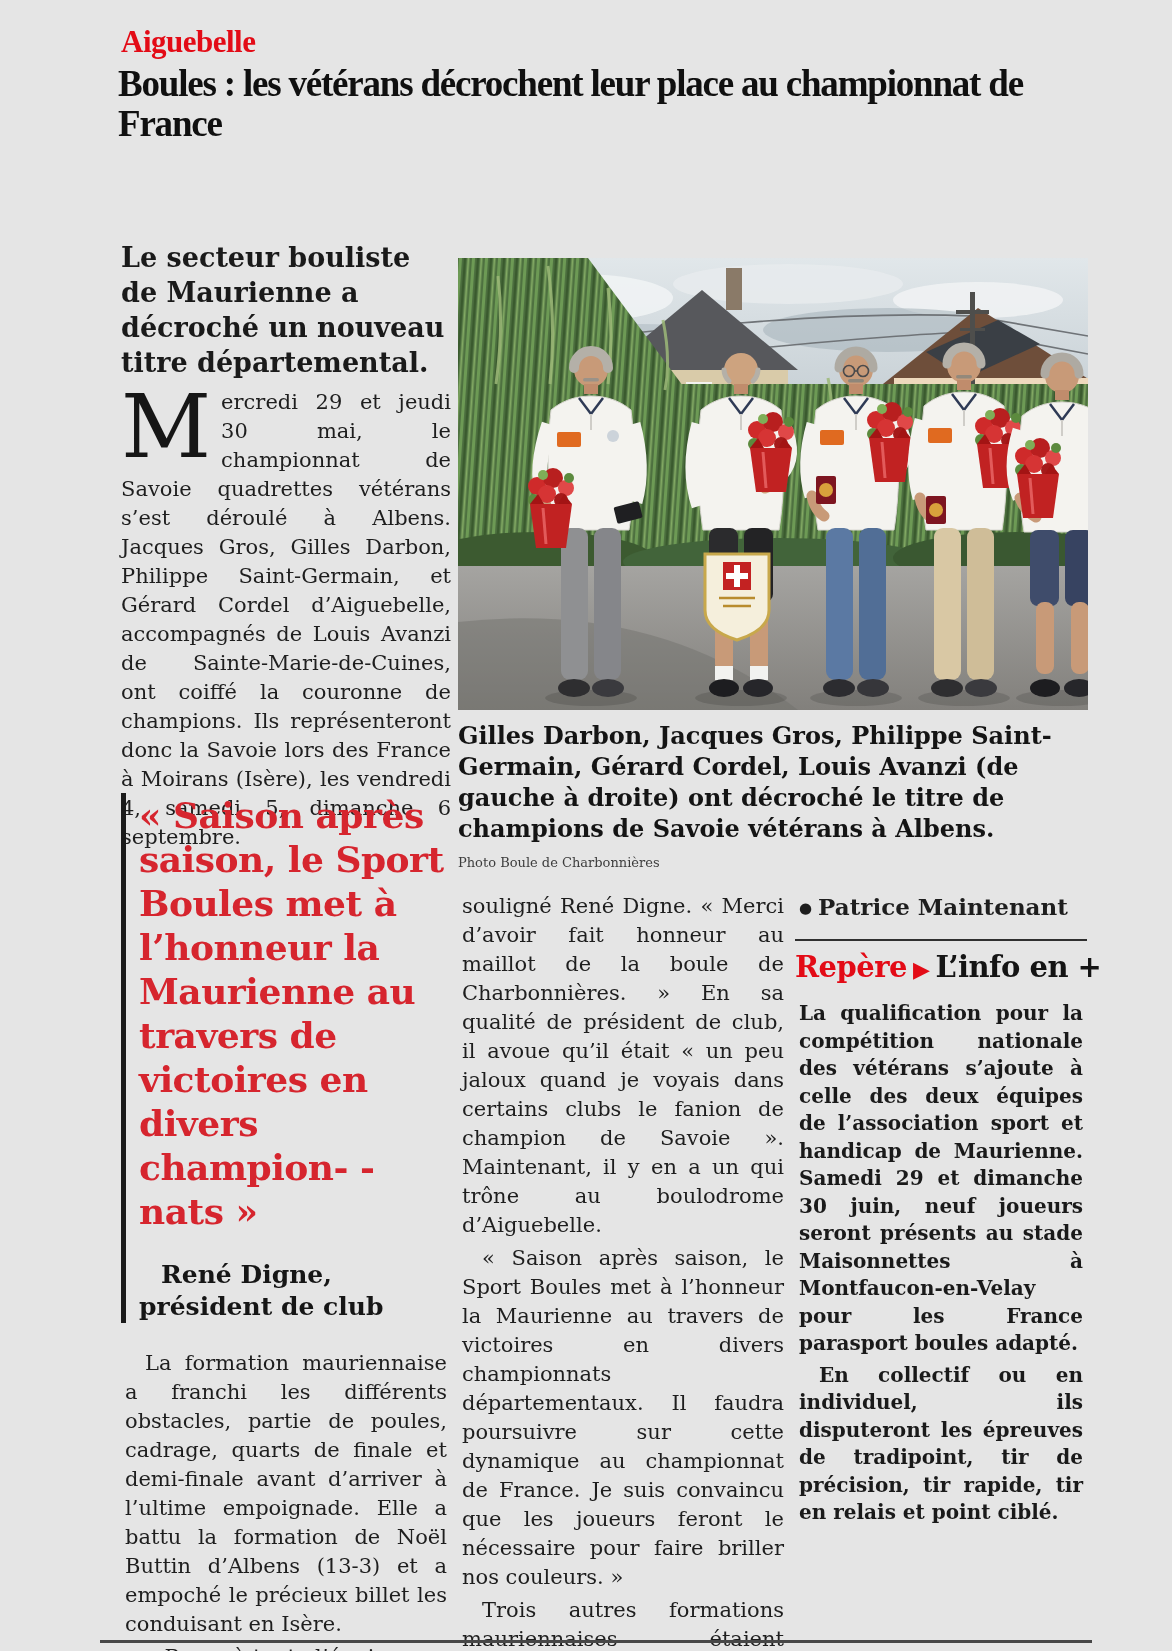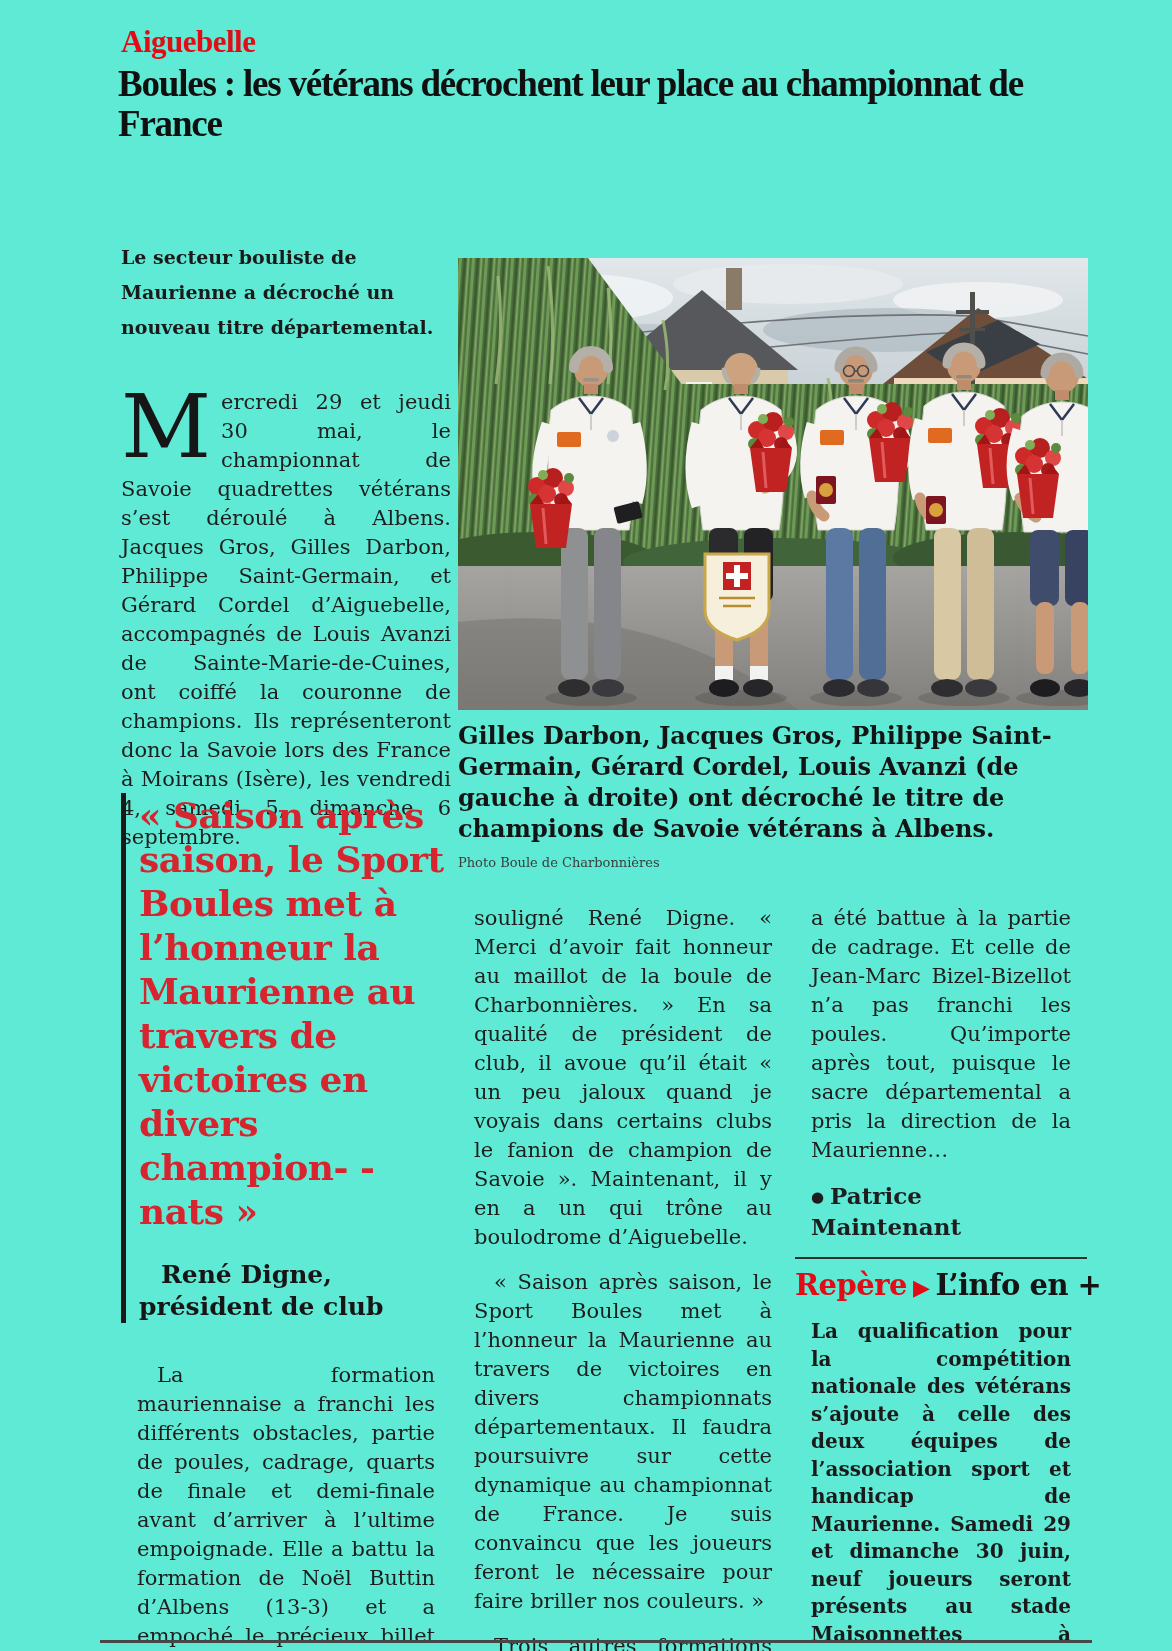--- a/index.html
+++ b/index.html
@@ -1,36 +1,36 @@
 <!DOCTYPE html>
 <html lang="fr"><head>
 <meta charset="utf-8">
 <style>
   html,body{margin:0;padding:0;background:#ffffff;}
   .page{
     position:relative;width:1172px;height:1651px;margin:0 auto;
-    background:#5eead4;overflow:hidden;color:#1c1c1c;
+    background:#e5e5e5;overflow:hidden;color:#1c1c1c;
     font-family:"DejaVu Serif", serif;
   }
   .kicker{
     position:absolute;left:121px;top:24px;
     font-family:"Liberation Serif", serif;font-weight:bold;
     font-size:31px;color:#e30b16;letter-spacing:-0.5px;
   }
   .headline{
     position:absolute;left:118px;top:64px;width:985px;
     font-family:"Liberation Serif", serif;font-weight:bold;
     font-size:37px;line-height:1.08;color:#101010;letter-spacing:-1.2px;
   }
   .lead{
     position:absolute;left:121px;top:240px;width:330px;
-    font-size:19px;line-height:35px;font-weight:bold;color:#1a1a1a;
+    font-size:27px;line-height:35px;font-weight:bold;color:#1a1a1a;
   }
   .col{font-size:21px;line-height:29px;text-align:justify;color:#1e1e1e;}
-  .col p{margin:16px;}
+  .col p{margin:4px;}
   .indent{text-indent:20px;}
   .intro{position:absolute;left:121px;top:388px;width:330px;}
   .dropcap{
     float:left;font-size:88px;line-height:70px;padding:4px 10px 0 0;
     font-weight:500;color:#161616;
   }
   .quote-block{
     position:absolute;left:121px;top:793px;width:318px;
     border-left:5px solid #1a1a1a;padding-left:13px;
   }
@@ -301,21 +301,20 @@
     <div class="credit">Photo Boule de Charbonnières</div>
   </div>
 
   <div class="mid-col col">
     <p>souligné René Digne. « Merci d’avoir fait honneur au maillot de la boule de Charbonnières. » En sa qualité de président de club, il avoue qu’il était « un peu jaloux quand je voyais dans certains clubs le fanion de champion de Savoie ». Maintenant, il y en a un qui trône au boulodrome d’Aiguebelle.</p>
     <p class="indent">« Saison après saison, le Sport Boules met à l’honneur la Maurienne au travers de victoires en divers championnats départementaux. Il faudra poursuivre sur cette dynamique au championnat de France. Je suis convaincu que les joueurs feront le nécessaire pour faire briller nos couleurs. »</p>
     <p class="indent">Trois autres formations mauriennaises étaient également engagées. Celle de Daniel Bois de Modane s’est inclinée en 8ᵉ de finale. Celle de Roger Villiot</p>
   </div>
 
   <div class="right-col col">
-    <p>a été battue à la partie de cadrage. Et celle de Jean-Marc Bizel-Bizellot n’a pas franchi les poules. Qu’importe après tout, puisque le sacre départemental a pris la direction de la Maurienne…</p>
     <p class="byline">
       <span class="bullet">●</span><span>Patrice Maintenant</span>
     </p>
     <hr class="rule">
     <div class="repere-head">
       <span class="label">Repère</span><span class="arrow">▶</span><span class="title">L’info en +</span>
     </div>
     <div class="repere-body">
       <p>La qualification pour la compétition nationale des vétérans s’ajoute à celle des deux équipes de l’association sport et handicap de Maurienne. Samedi 29 et dimanche 30 juin, neuf joueurs seront présents au stade Maisonnettes à Montfaucon-en-Velay pour les France parasport boules adapté.</p>
       <p class="indent">En collectif ou en individuel, ils disputeront les épreuves de tradipoint, tir de précision, tir rapide, tir en relais et point ciblé.</p>

